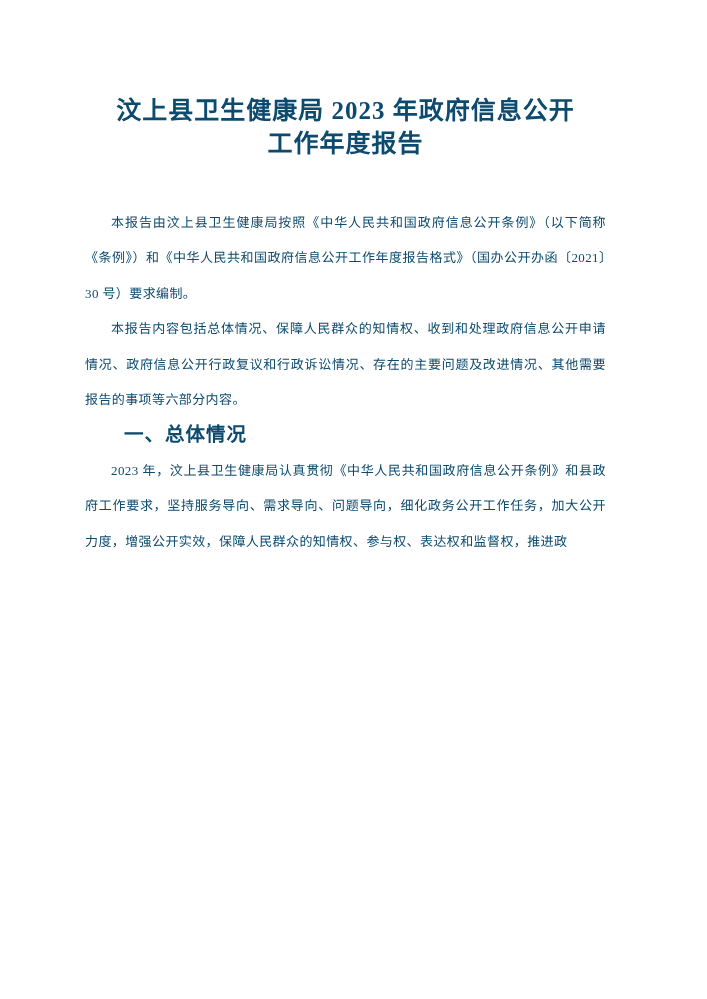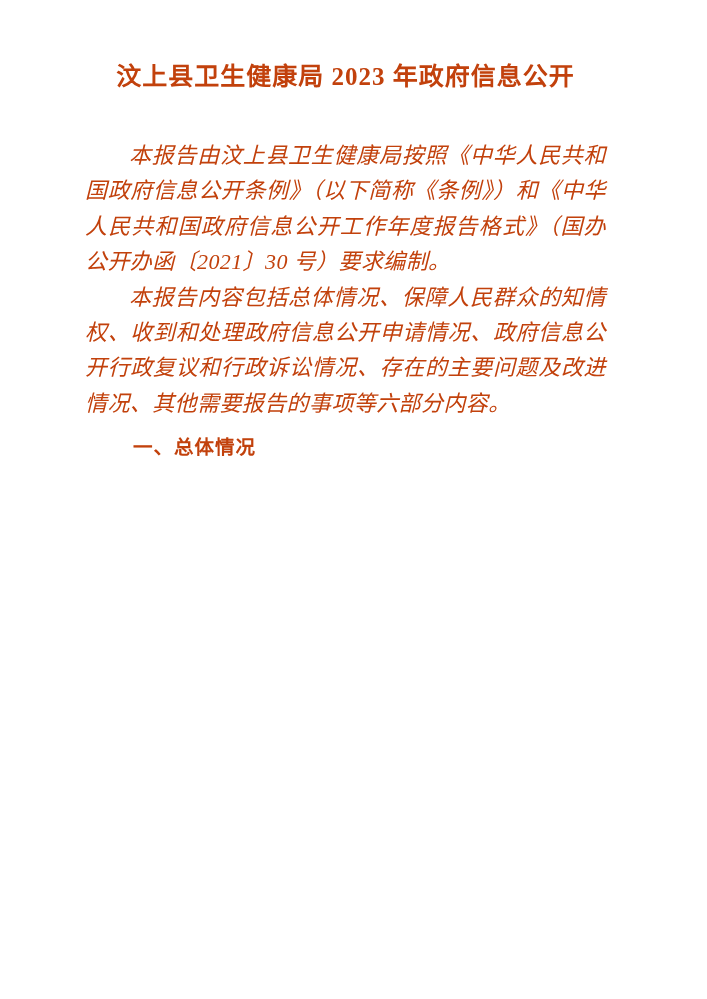--- a/index.html
+++ b/index.html
@@ -10,69 +10,70 @@
   body {
     width: 707px;
     height: 999px;
     overflow: hidden;
   }
   .page {
     position: relative;
     width: 690px;
     height: 999px;
     background: #ffffff;
-    color: #c2410c;
+    color: #0c4a6e;
     box-sizing: border-box;
-    padding: 60px 84px 0 85px;
+    padding: 94px 84px 0 85px;
   }
   .doc-title {
     margin: 0 0 45px 0;
     font-family: "Liberation Serif", "DejaVu Serif", serif;
     font-weight: 700;
     font-size: 25px;
     line-height: 33px;
     text-align: center;
     letter-spacing: 1px;
   }
   .title-line {
     display: block;
     white-space: nowrap;
   }
   .body-para {
     margin: 0;
     font-family: "Liberation Serif", "DejaVu Serif", serif;
     font-weight: 400;
-    font-size: 22px;
+    font-size: 13px;
     line-height: 35.4px;
     text-align: justify;
     text-indent: 2em;
     letter-spacing: 0.4px;
     word-break: break-all;
-    font-style: italic;
   }
   .section-heading {
-    margin: 9px;
+    margin: 0;
     font-family: "Liberation Sans", "DejaVu Sans", sans-serif;
     font-weight: 700;
     font-size: 19.5px;
     line-height: 35.4px;
     text-indent: 2em;
     letter-spacing: 1px;
   }
 </style>
 </head>
 <body>
 
 <div class="page">
 
   <h1 class="doc-title">
     <span class="title-line">汶上县卫生健康局 2023 年政府信息公开</span>
+    <span class="title-line">工作年度报告</span>
   </h1>
 
   <p class="body-para">本报告由汶上县卫生健康局按照《中华人民共和国政府信息公开条例》（以下简称《条例》）和《中华人民共和国政府信息公开工作年度报告格式》（国办公开办函〔2021〕30 号）要求编制。</p>
 
   <p class="body-para">本报告内容包括总体情况、保障人民群众的知情权、收到和处理政府信息公开申请情况、政府信息公开行政复议和行政诉讼情况、存在的主要问题及改进情况、其他需要报告的事项等六部分内容。</p>
 
 
   <h2 class="section-heading">一、总体情况</h2>
 
+  <p class="body-para">2023 年，汶上县卫生健康局认真贯彻《中华人民共和国政府信息公开条例》和县政府工作要求，坚持服务导向、需求导向、问题导向，细化政务公开工作任务，加大公开力度，增强公开实效，保障人民群众的知情权、参与权、表达权和监督权，推进政</p>
 
 </div>
 
 </body></html>

